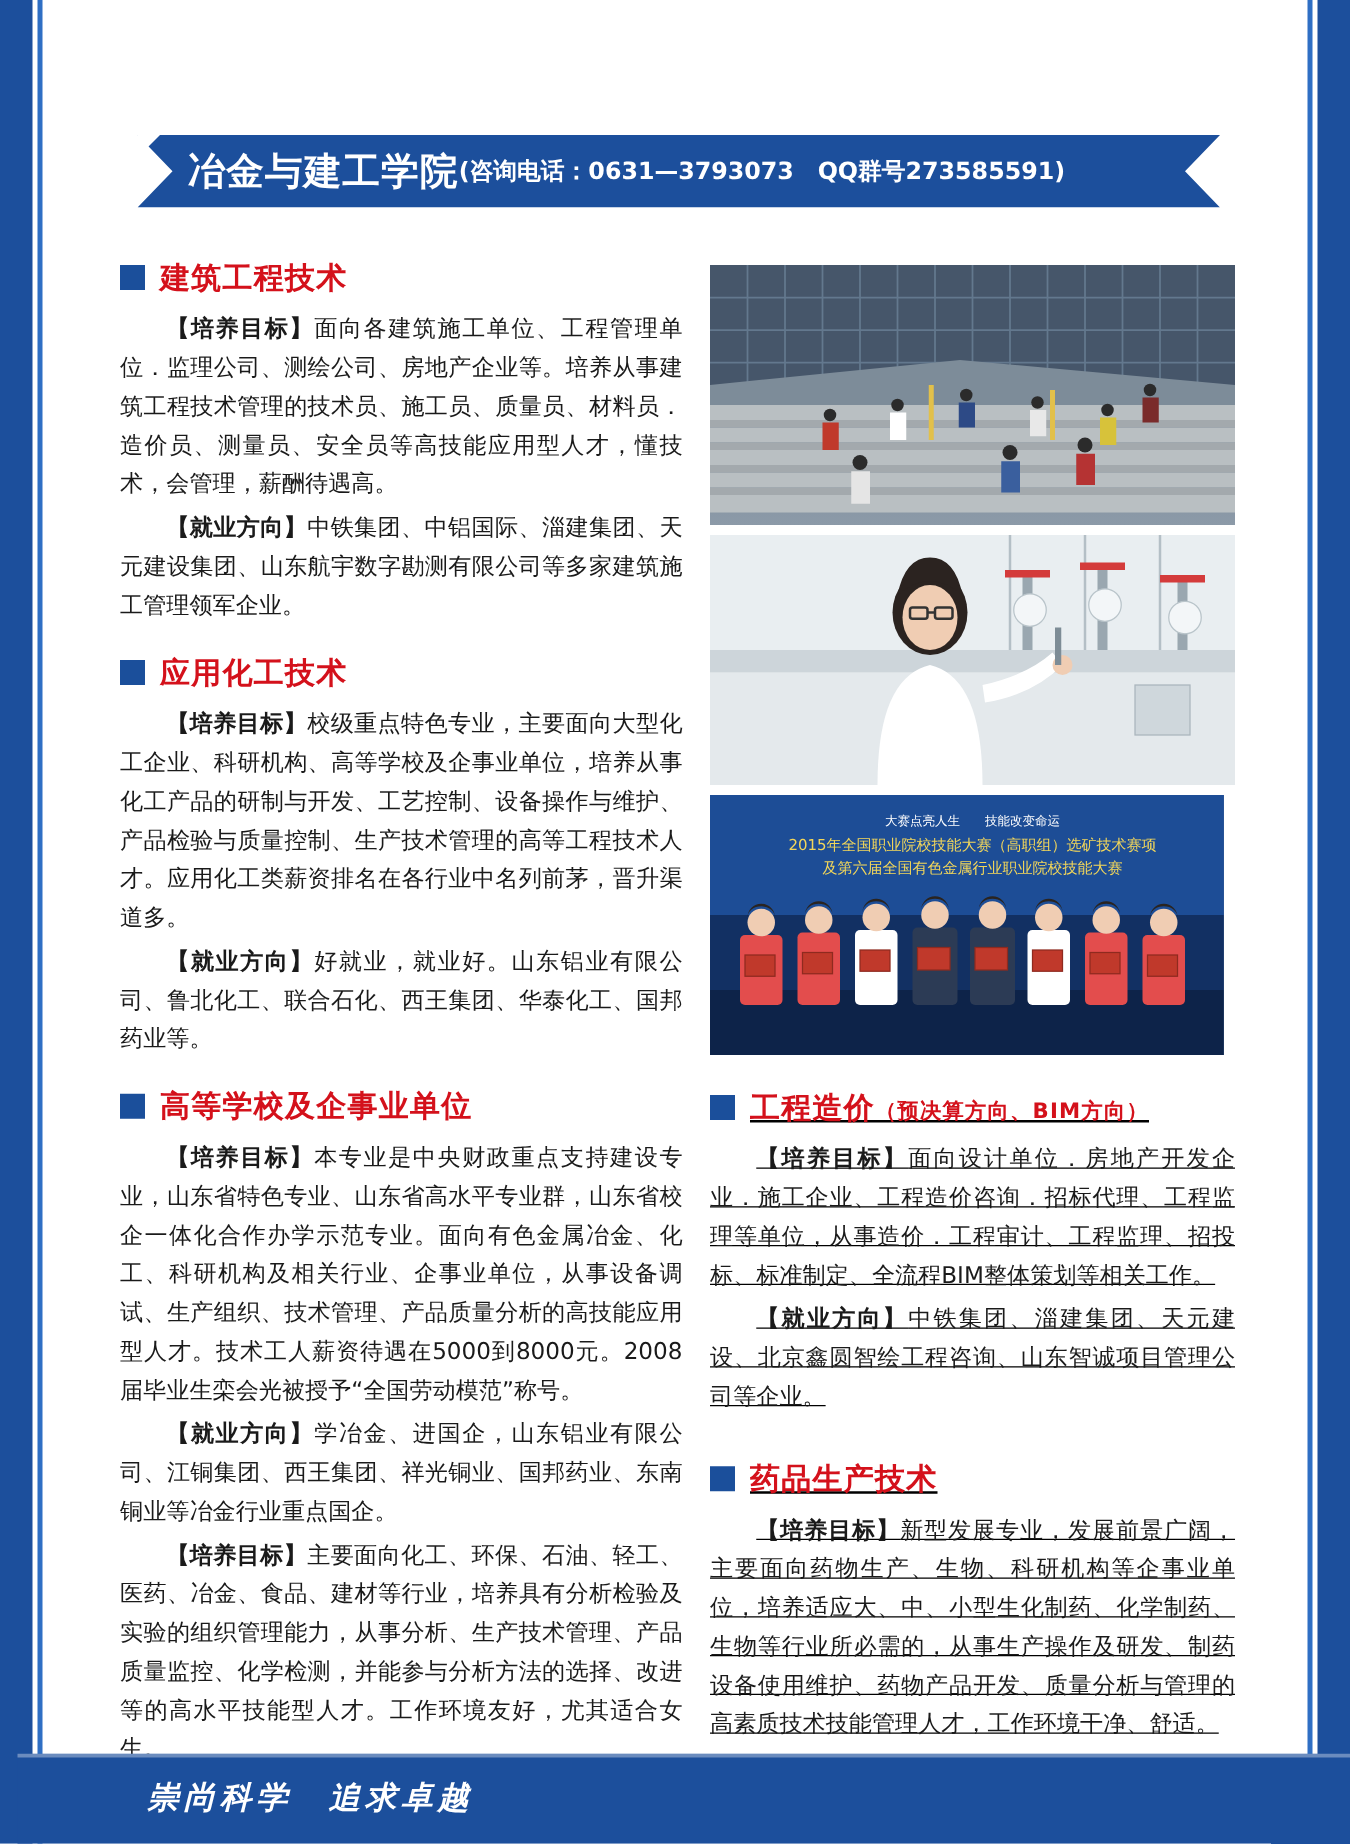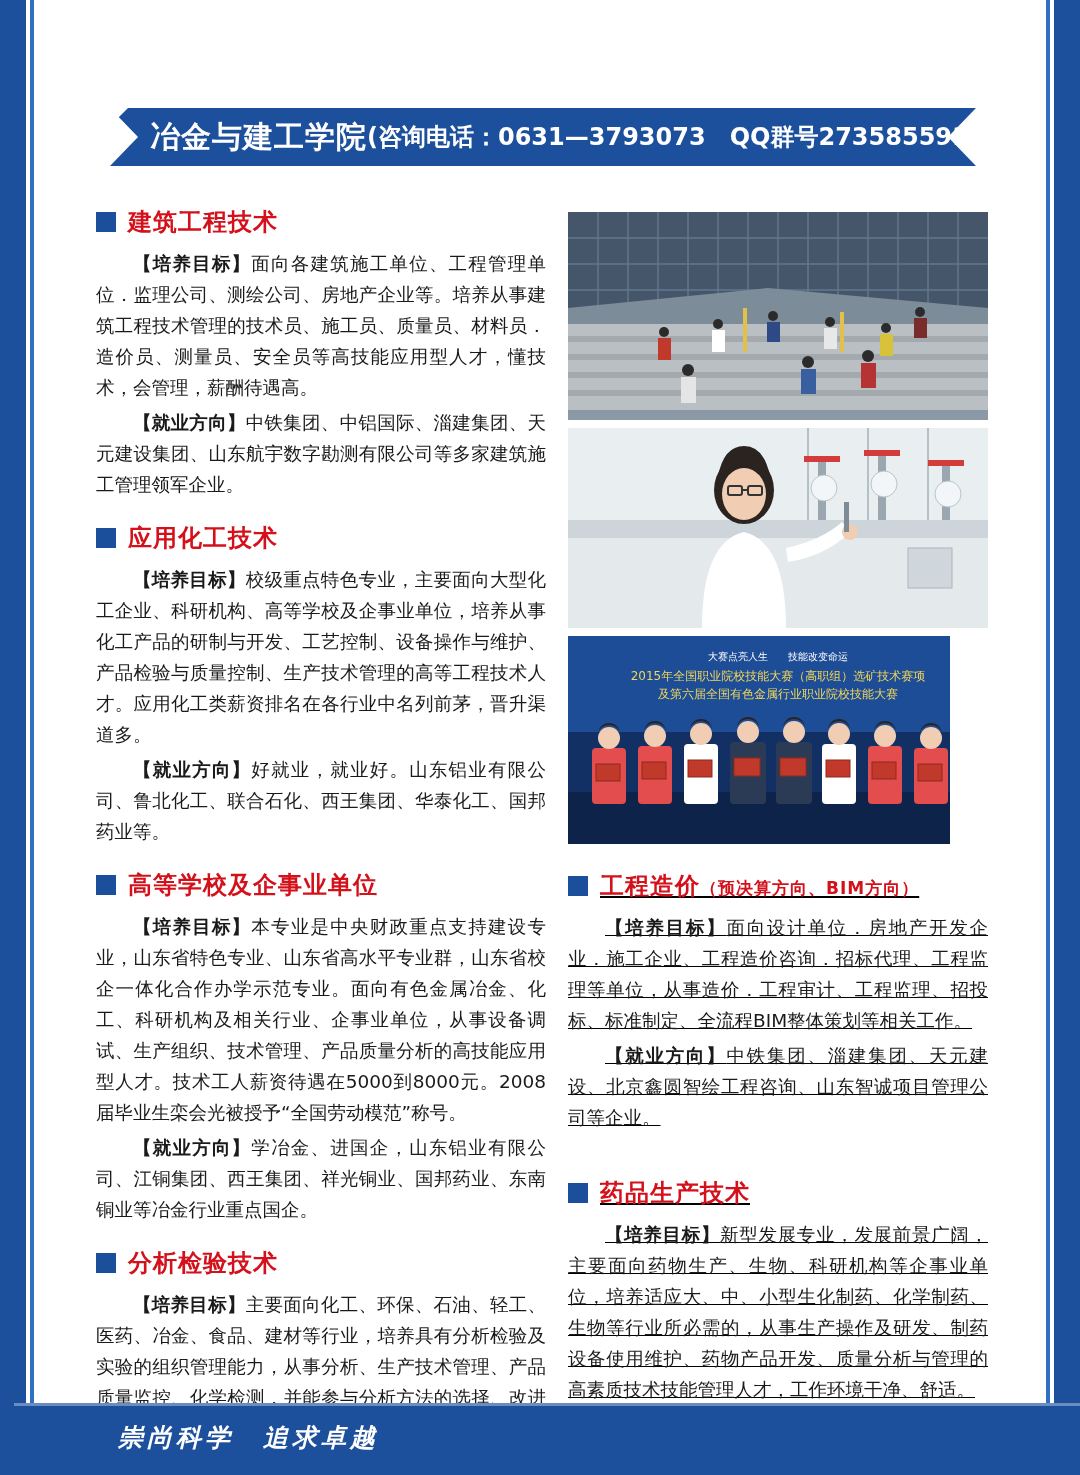--- a/index.html
+++ b/index.html
@@ -34,21 +34,21 @@
     position:absolute;left:0;top:0;width:100%;height:100%;
   }
   .banner-text{
     position:absolute;left:40px;top:0;height:58px;
     display:flex;align-items:center;color:#ffffff;white-space:nowrap;
   }
   .banner-title{
     font-size:30px;font-weight:bold;letter-spacing:1px;
   }
   .banner-sub{
-    font-size:24px;font-weight:bold;letter-spacing:0px;
+    font-size:19px;font-weight:bold;letter-spacing:0px;
   }
 
   
   .col-left{
     position:absolute;left:96px;top:196px;width:450px;
   }
   .col-right{
     position:absolute;left:568px;top:196px;width:420px;text-decoration:underline;
   }
 
@@ -226,21 +226,21 @@
         <rect x="180" y="58" width="14" height="9" rx="2" fill="none" stroke="#333" stroke-width="2"></rect>
         <line x1="174" y1="62" x2="180" y2="62" stroke="#333" stroke-width="2"></line>
         <path d="M134 200 q0 -86 42 -96 q42 10 42 96 z" fill="#ffffff"></path>
         <path d="M218 120 q36 -8 56 -26 l8 10 q-24 24 -62 30 z" fill="#ffffff"></path>
         <circle cx="282" cy="104" r="8" fill="#f0cdb3"></circle>
         <rect x="276" y="74" width="5" height="30" fill="#7d8c96"></rect>
       </g>
     </svg>
   </div>
 
-  <div class="photo" style="left:568px;top:636px;width:382px;height:208px;">
+  <div class="photo" style="left:568px;top:636px;width:411px;height:208px;">
     <svg width="420" height="208" viewBox="0 0 420 208" preserveAspectRatio="none">
       <rect width="420" height="208" fill="#1b3f7a"></rect>
       <rect x="0" y="0" width="420" height="96" fill="#1d4d96"></rect>
       <rect x="0" y="96" width="420" height="60" fill="#123063"></rect>
       <rect x="0" y="156" width="420" height="52" fill="#0d2349"></rect>
       <text x="210" y="24" font-size="10" fill="#ffffff" text-anchor="middle" font-family="DejaVu Sans">大赛点亮人生　　技能改变命运</text>
       <text x="210" y="44" font-size="12" fill="#f2d65a" text-anchor="middle" font-family="DejaVu Sans">2015年全国职业院校技能大赛（高职组）选矿技术赛项</text>
       <text x="210" y="62" font-size="12" fill="#f2d65a" text-anchor="middle" font-family="DejaVu Sans">及第六届全国有色金属行业职业院校技能大赛</text>
 
       <g>
@@ -309,38 +309,34 @@
     <p class="para indent"><span class="lead">【培养目标】</span><span>校级重点特色专业，主要面向大型化工企业、科研机构、高等学校及企事业单位，培养从事化工产品的研制与开发、工艺控制、设备操作与维护、产品检验与质量控制、生产技术管理的高等工程技术人才。应用化工类薪资排名在各行业中名列前茅，晋升渠道多。</span></p>
     <p class="para indent"><span class="lead">【就业方向】</span><span>好就业，就业好。山东铝业有限公司、鲁北化工、联合石化、西王集团、华泰化工、国邦药业等。</span></p>
 
     <div class="sec-head">
       <span class="sq"></span>
       <span class="sec-title">高等学校及企事业单位</span>
     </div>
     <p class="para indent"><span class="lead">【培养目标】</span><span>本专业是中央财政重点支持建设专业，山东省特色专业、山东省高水平专业群，山东省校企一体化合作办学示范专业。面向有色金属冶金、化工、科研机构及相关行业、企事业单位，从事设备调试、生产组织、技术管理、产品质量分析的高技能应用型人才。技术工人薪资待遇在5000到8000元。2008届毕业生栾会光被授予“全国劳动模范”称号。</span></p>
     <p class="para indent"><span class="lead">【就业方向】</span><span>学冶金、进国企，山东铝业有限公司、江铜集团、西王集团、祥光铜业、国邦药业、东南铜业等冶金行业重点国企。</span></p>
 
-    <div class="sec-head">
-      <span class="sq"></span>
-      <span class="sec-title">分析检验技术</span>
-    </div>
     <p class="para indent"><span class="lead">【培养目标】</span><span>主要面向化工、环保、石油、轻工、医药、冶金、食品、建材等行业，培养具有分析检验及实验的组织管理能力，从事分析、生产技术管理、产品质量监控、化学检测，并能参与分析方法的选择、改进等的高水平技能型人才。工作环境友好，尤其适合女生。</span></p>
     <p class="para indent"><span class="lead">【就业方向】</span><span>山东铝业有限公司、江铜集团、西王集团、国邦药业、博汇集团等重点企业</span></p>
   </div>
 
   <div class="col-right" style="top:860px;">
 
     <div class="sec-head">
       <span class="sq"></span>
       <span class="sec-title"><span>工程造价</span><span class="suffix">（预决算方向、BIM方向）</span></span>
     </div>
     <p class="para indent"><span class="lead">【培养目标】</span><span>面向设计单位．房地产开发企业．施工企业、工程造价咨询．招标代理、工程监理等单位，从事造价．工程审计、工程监理、招投标、标准制定、全流程BIM整体策划等相关工作。</span></p>
     <p class="para indent"><span class="lead">【就业方向】</span><span>中铁集团、淄建集团、天元建设、北京鑫圆智绘工程咨询、山东智诚项目管理公司等企业。</span></p>
 
-    <div class="sec-head" style="margin-top:44px;">
+    <div class="sec-head" style="margin-top:34px;">
       <span class="sq"></span>
       <span class="sec-title">药品生产技术</span>
     </div>
     <p class="para indent"><span class="lead">【培养目标】</span><span>新型发展专业，发展前景广阔，主要面向药物生产、生物、科研机构等企事业单位，培养适应大、中、小型生化制药、化学制药、生物等行业所必需的，从事生产操作及研发、制药设备使用维护、药物产品开发、质量分析与管理的高素质技术技能管理人才，工作环境干净、舒适。</span></p>
     <p class="para indent"><span class="lead">【就业方向】</span><span>国邦药业、新发药业、新华药业、润辉生物等企业。</span></p>
   </div>
 
   <div class="footer">
     <div class="footer-line"></div>
     <div class="footer-text">崇尚科学　追求卓越</div>

